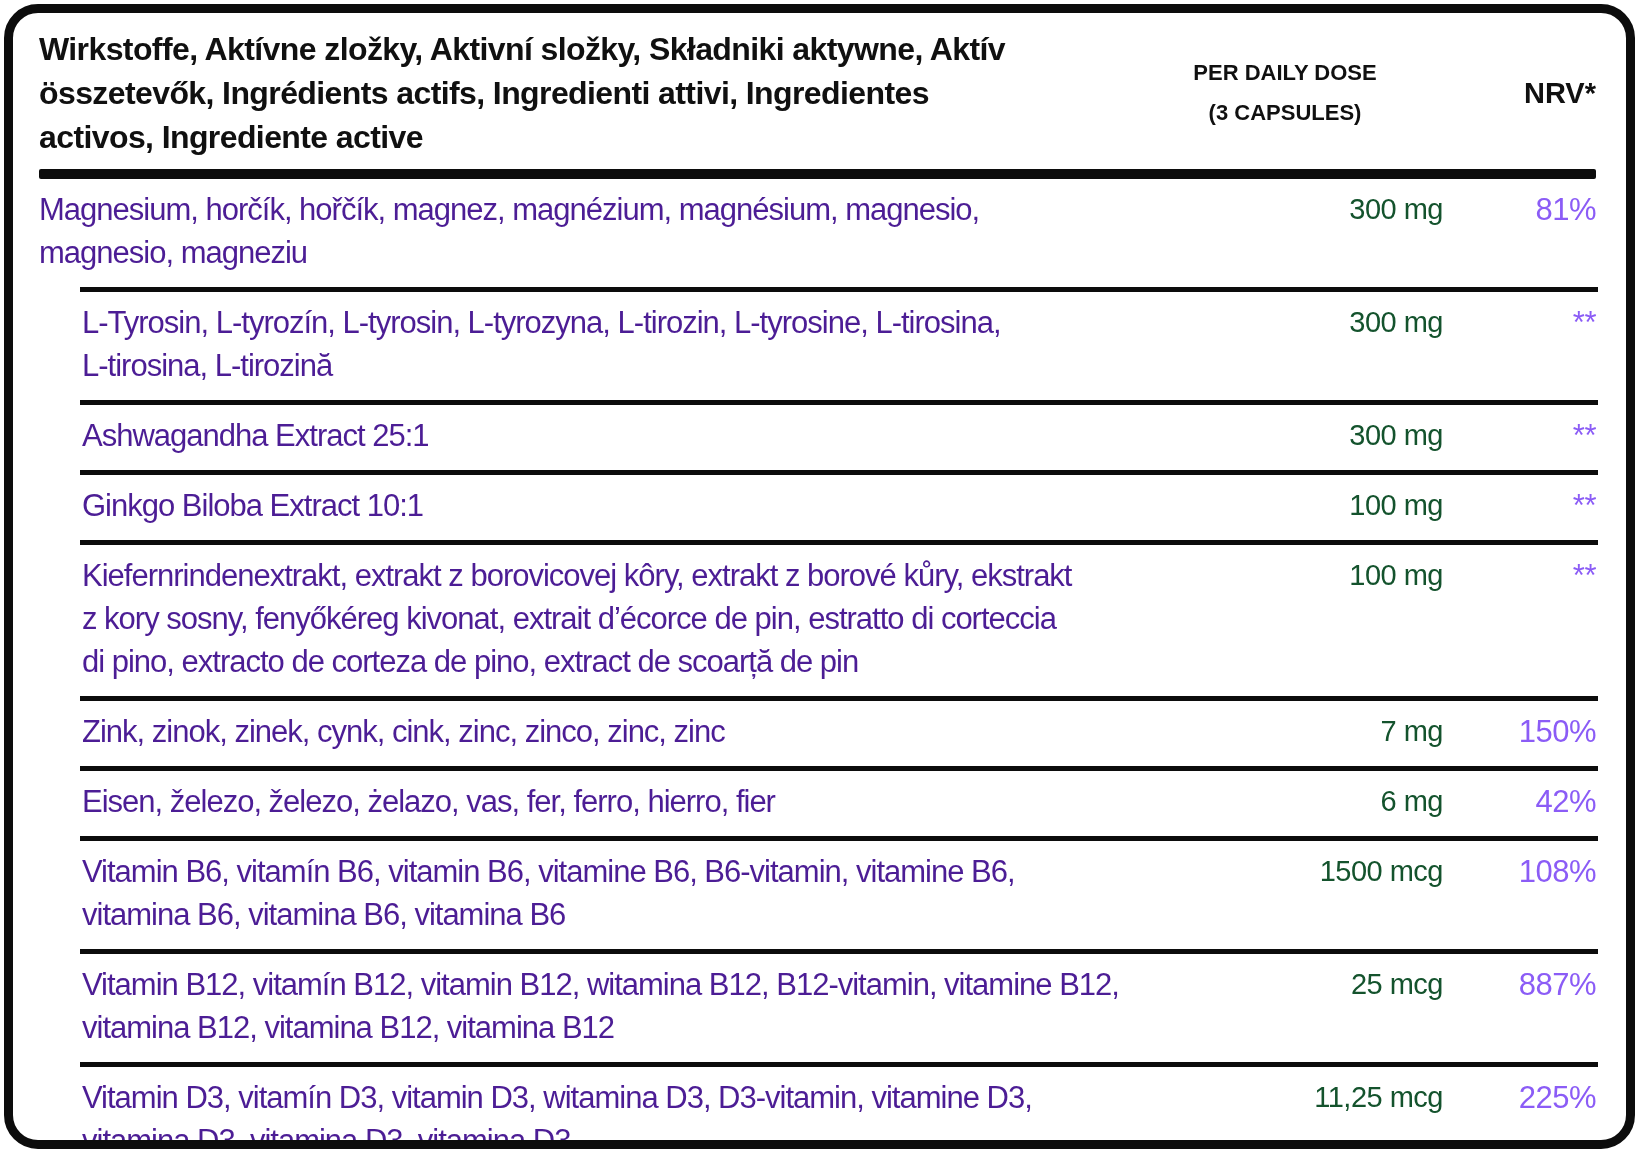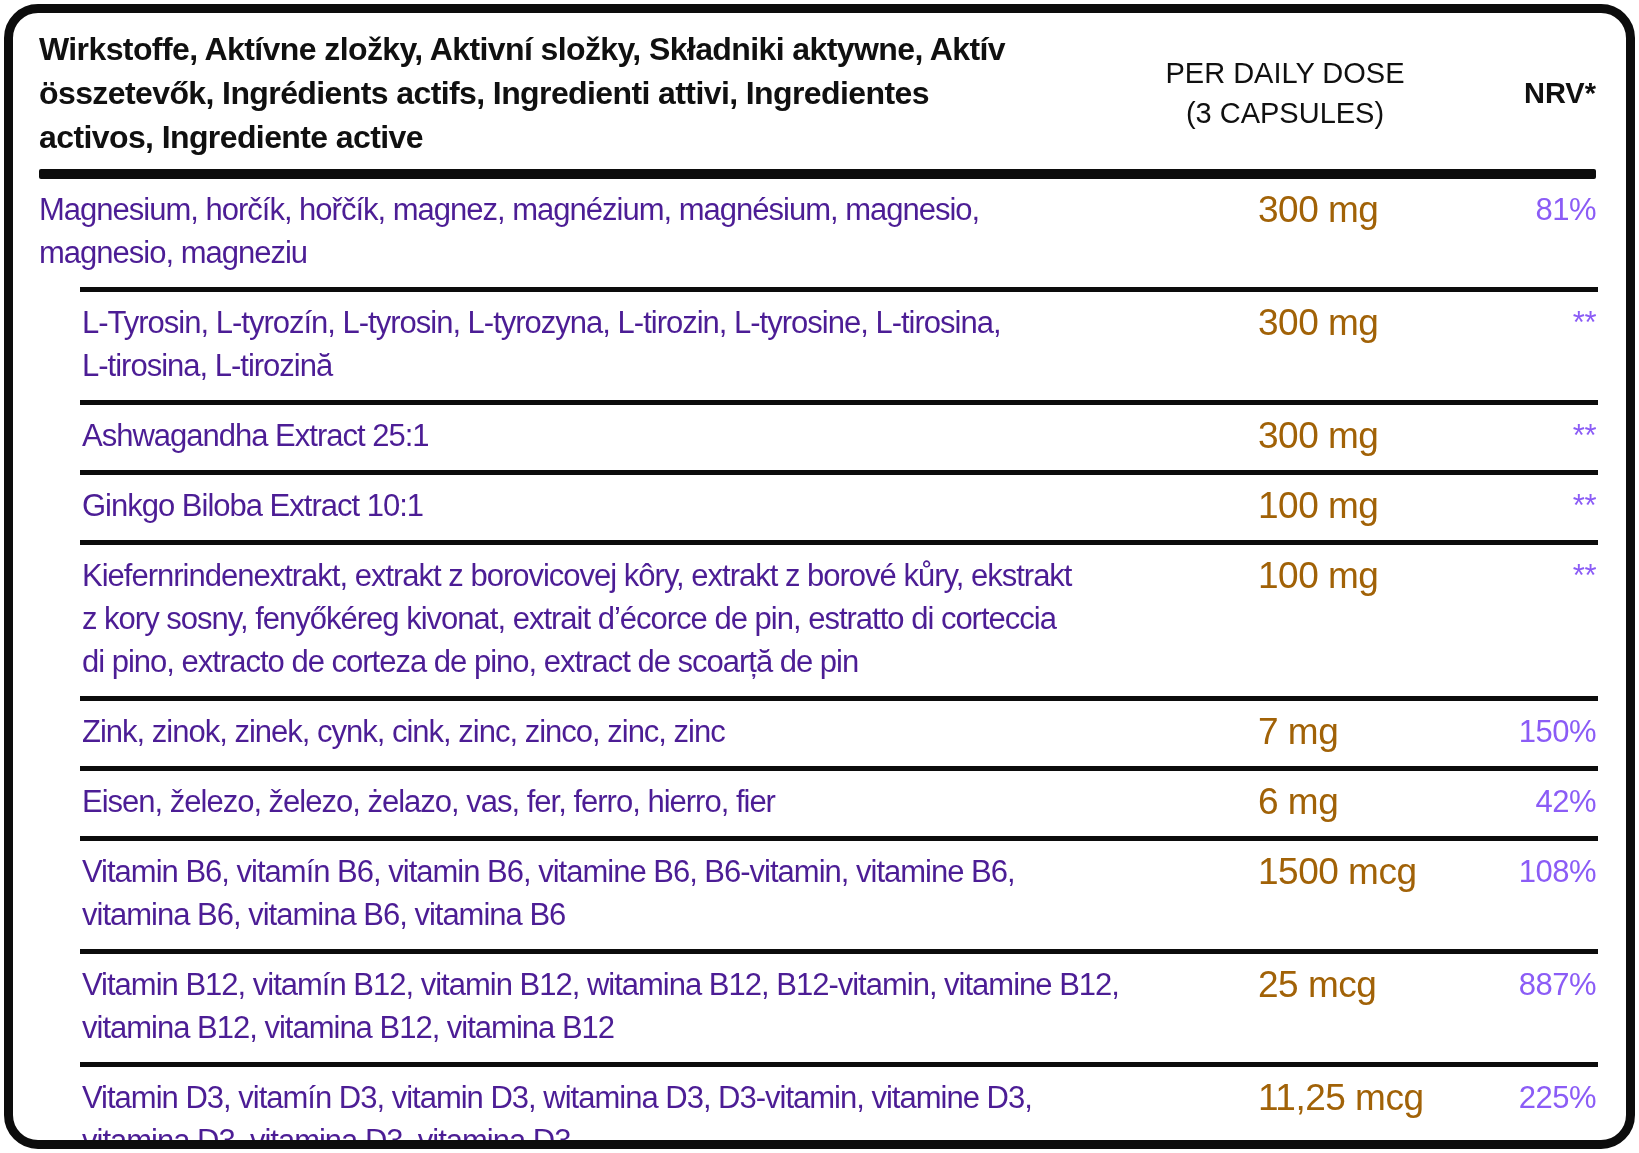--- a/index.html
+++ b/index.html
@@ -36,22 +36,22 @@
     padding: 4px 0 8px 2px;
   }
   .hdr-ingredients {
     font-weight: bold;
     font-size: 32px;
     line-height: 44px;
     letter-spacing: -0.6px;
     white-space: pre-line;
   }
   .hdr-dose {
-    font-weight: normal;
-    font-size: 29px;
+    font-weight: bold;
+    font-size: 22px;
     line-height: 40px;
     text-align: center;
     align-self: center;
   }
   .hdr-dose span { display: block; }
   .hdr-nrv {
     font-weight: bold;
     font-size: 29px;
     line-height: 40px;
     text-align: right;
@@ -73,25 +73,26 @@
     margin-left: 43px;
   }
   .cell-name {
     font-size: 31px;
     line-height: 43px;
     letter-spacing: -1px;
     white-space: pre-line;
     color: #4c1d95;
   }
   .cell-amount {
-    font-size: 37px;
+    font-size: 29px;
     line-height: 43px;
     letter-spacing: -0.5px;
+    text-align: right;
     white-space: nowrap;
-    color: #a16207;
+    color: #14532d;
   }
   .cell-nrv {
     font-size: 31px;
     line-height: 43px;
     letter-spacing: -0.5px;
     text-align: right;
     white-space: nowrap;
     padding-right: 2px;
     color: #8b5cf6;
   }

